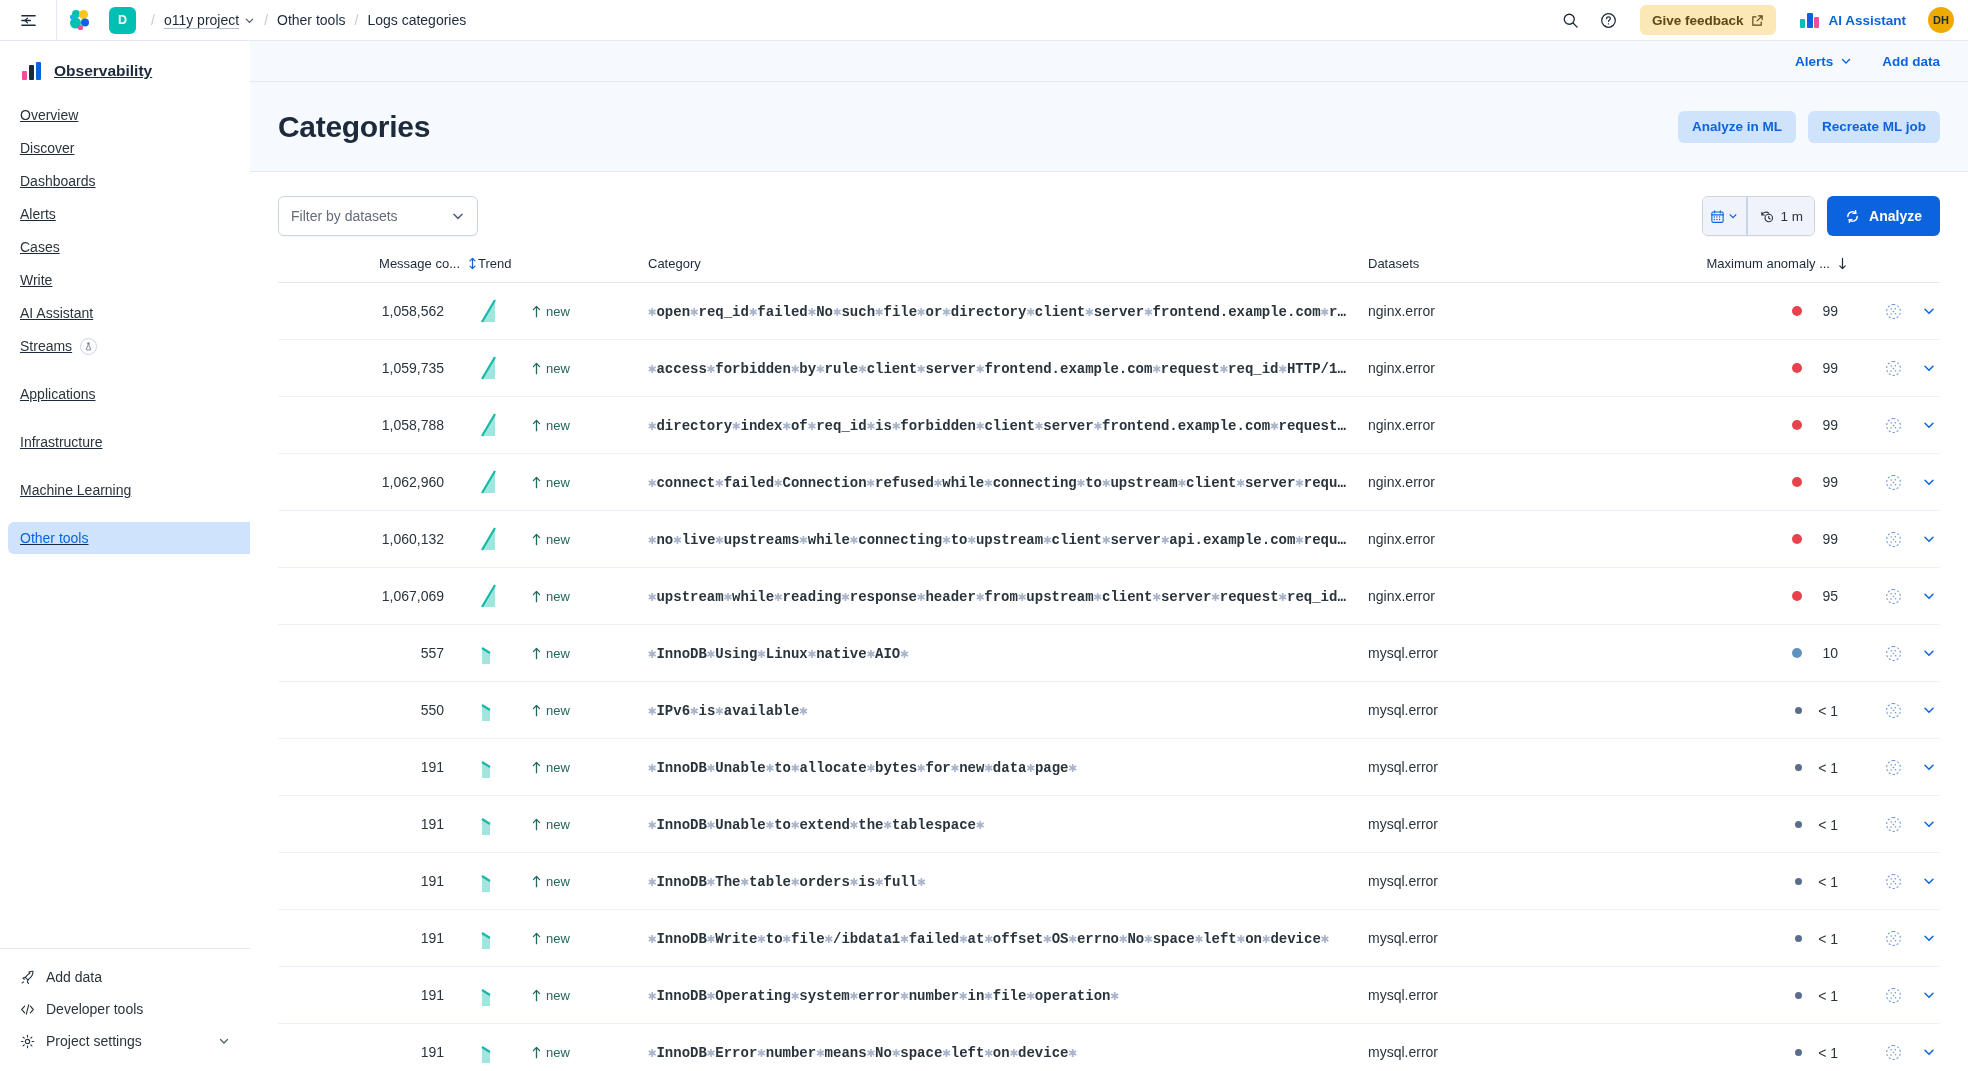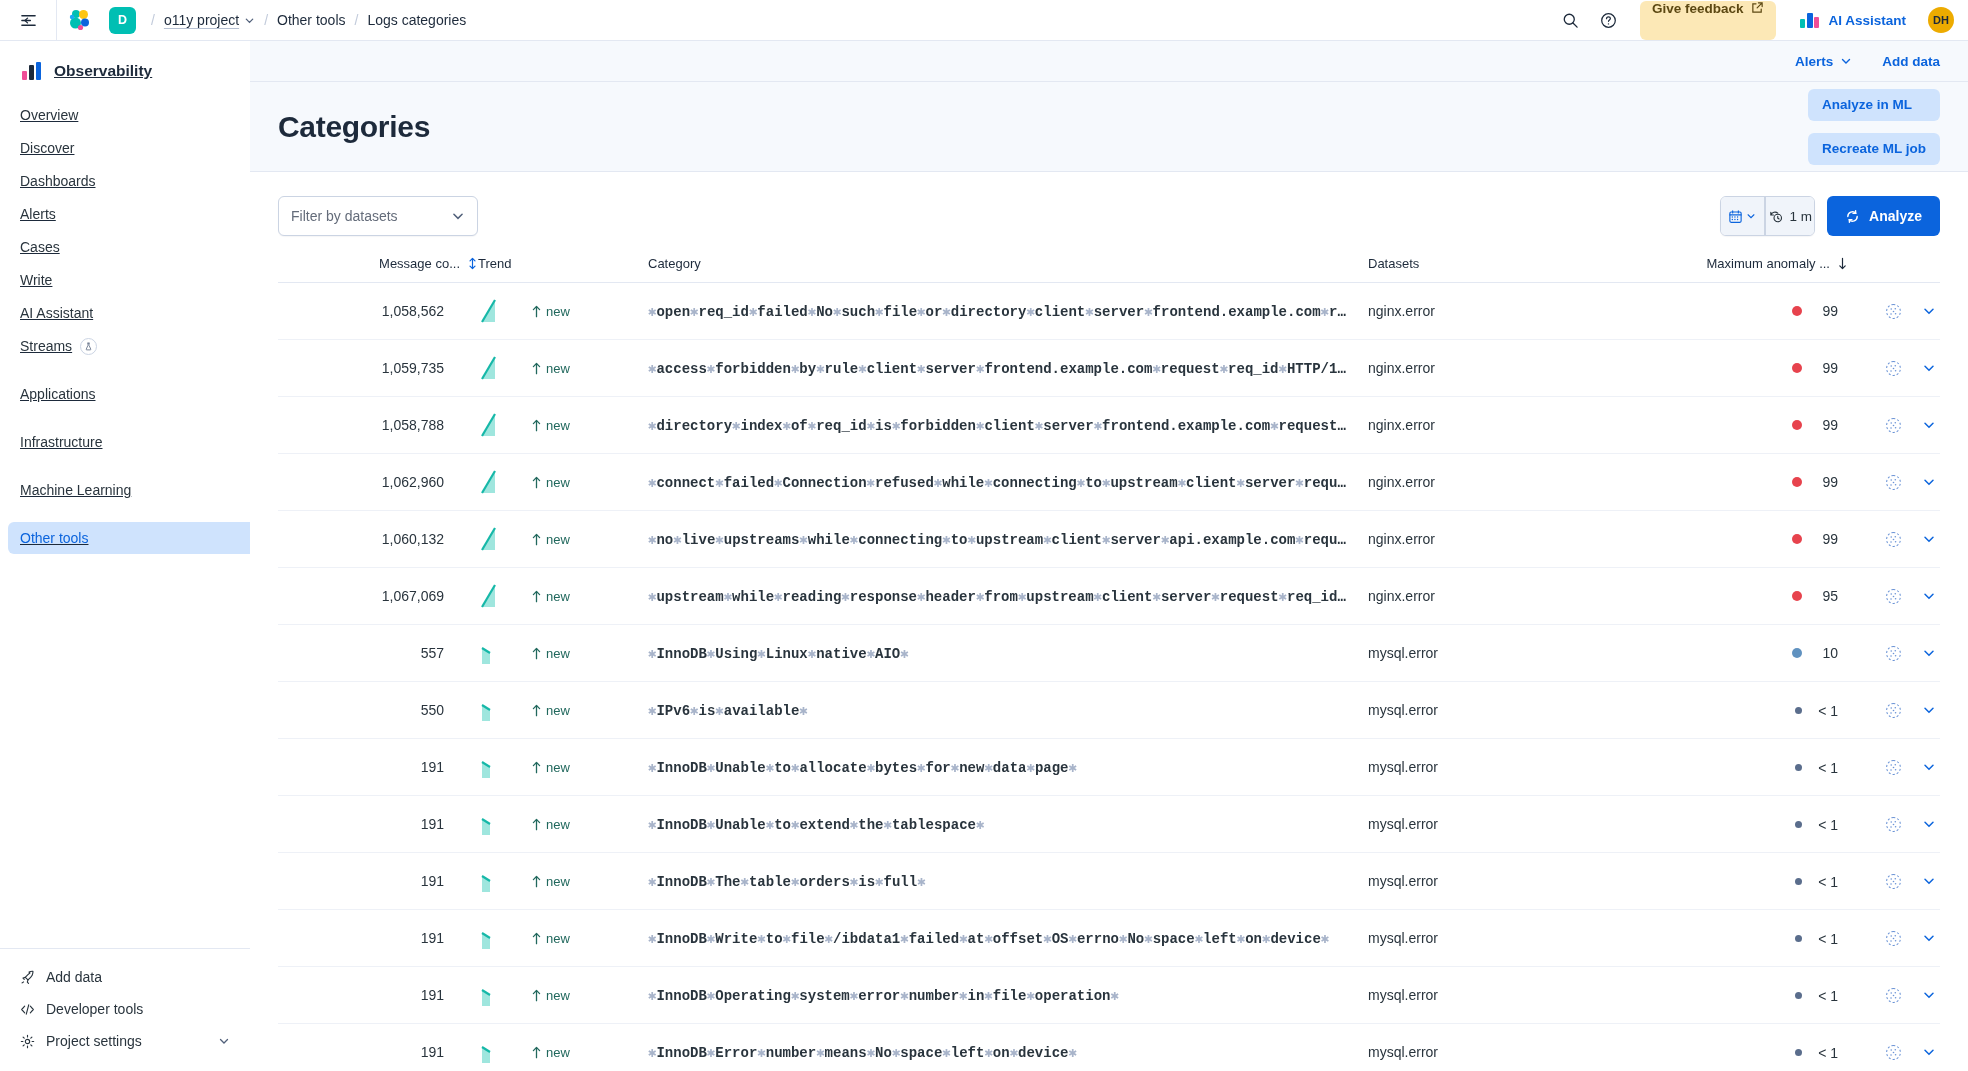--- a/index.html
+++ b/index.html
@@ -45,22 +45,22 @@
   .topbar-right {
     margin-left: auto; display: flex; align-items: center; height: 100%;
     padding-right: 14px; gap: 4px;
   }
   .icon-btn {
     width: 34px; height: 34px; display: flex; align-items: center; justify-content: center;
     cursor: pointer; border-radius: 6px;
   }
   .feedback-btn {
     background: #fce8b6; color: #5c4813; font-size: 13.5px; font-weight: 700;
-    height: 39px; border-radius: 6px; padding: 0 12px;
-    display: flex; gap: 8px; cursor: pointer;
+    height: 30px; border-radius: 6px; padding: 0 12px;
+    display: flex; align-items: center; gap: 8px; cursor: pointer;
     margin: 0 10px;
   }
   .ai-assist {
     display: flex; align-items: center; gap: 9px; cursor: pointer;
     font-size: 13.5px; font-weight: 700; color: #0b64dd; padding: 0 10px;
   }
   .ai-mark { display: flex; gap: 1.5px; align-items: flex-end; }
   .ai-mark i { display: block; border-radius: 1px; }
   .avatar {
     width: 26px; height: 26px; border-radius: 50%; background: #edab00;
@@ -113,21 +113,21 @@
   }
   .strip-link {
     font-size: 13.5px; font-weight: 700; color: #0b64dd; cursor: pointer;
     display: flex; align-items: center; gap: 7px;
   }
   .page-header {
     height: 90px; background: #f6f9fd; border-bottom: 1px solid #e3e8f2;
     display: flex; align-items: center; padding: 0 28px;
   }
   .page-title { font-size: 30px; font-weight: 700; letter-spacing: -0.3px; }
-  .hdr-actions { margin-left: auto; display: flex; gap: 12px; flex-direction: column; }
+  .hdr-actions { margin-left: auto; display: flex; gap: 12px; }
   .btn-soft {
     background: #cfe3fd; color: #0b64dd; font-size: 13.5px; font-weight: 700;
     height: 32px; padding: 0 14px; border-radius: 6px; border: none;
     display: flex; align-items: center; cursor: pointer;
     font-family: "Liberation Sans", sans-serif;
   }
 
   
   .controls { display: flex; align-items: center; padding: 24px 28px 0 28px; }
   .ds-filter {
@@ -146,21 +146,21 @@
   .dp-cal {
     width: 44px; height: 100%; background: #f0f4fa; border-right: 1px solid #cbd4e3;
     display: flex; align-items: center; justify-content: center; gap: 3px; cursor: pointer;
   }
   .dp-value {
     width: 292px; height: 100%; display: flex; align-items: center;
     padding: 0 14px; font-size: 14px; color: #29343d; cursor: text; background:#fff;
   }
   .dp-refresh-int {
     height: 100%; background: #f0f4fa; border-left: 1px solid #cbd4e3;
-    display: flex; align-items: center; gap: 7px; padding: 0 2px;
+    display: flex; align-items: center; gap: 7px; padding: 0 11px;
     font-size: 13.5px; color: #29343d; cursor: pointer;
   }
   .btn-refresh {
     margin-left: 12px; background: #0b64dd; color: #fff;
     font-size: 14px; font-weight: 700; height: 40px; padding: 0 18px;
     border-radius: 6px; border: none; display: flex; align-items: center; gap: 9px;
     cursor: pointer; font-family: "Liberation Sans", sans-serif;
   }
 
   

